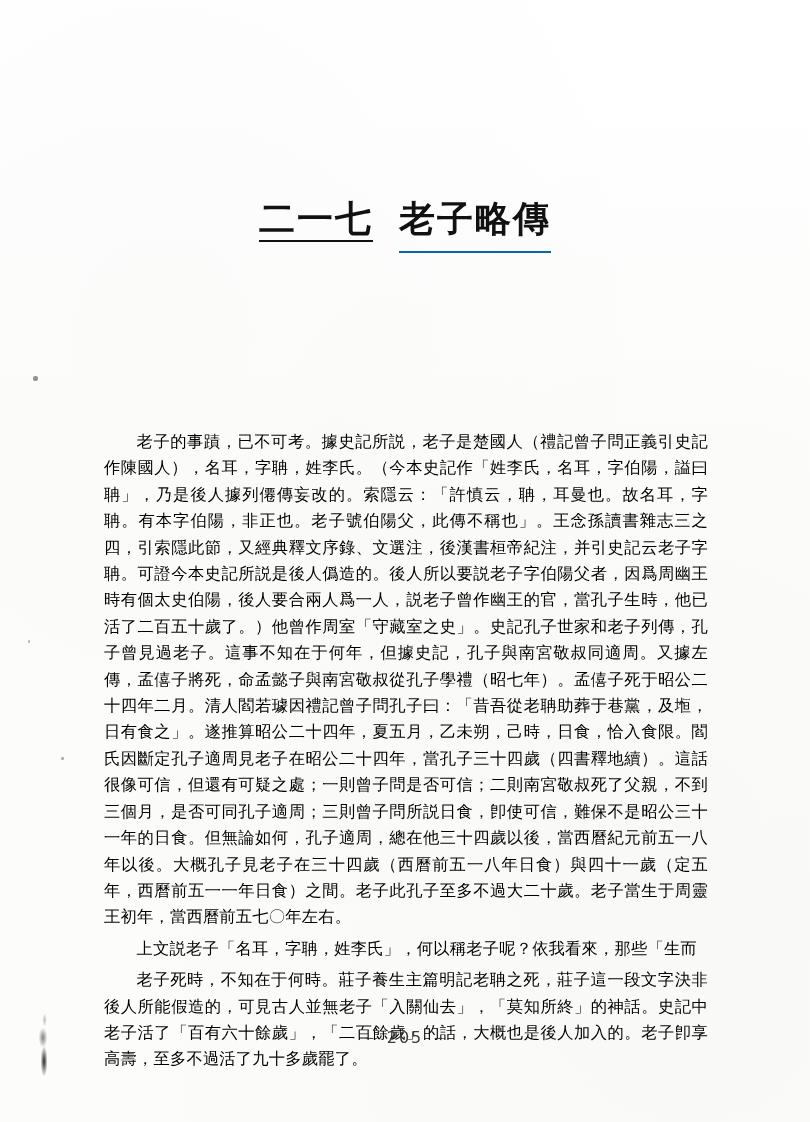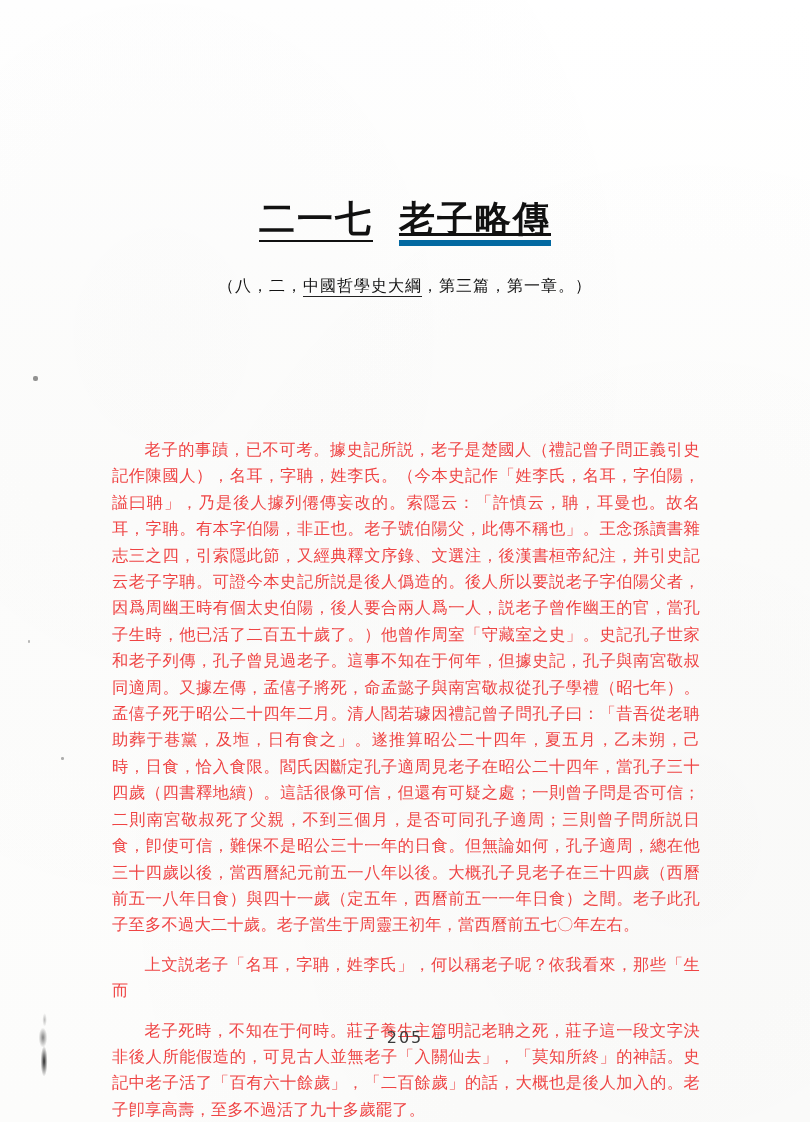--- a/index.html
+++ b/index.html
@@ -52,23 +52,22 @@
     letter-spacing: 2px;
     color: #111;
     line-height: 1.25;
   }
   .doc-title .num {
     border-bottom: 2px solid #111;
     padding-bottom: 1px;
     margin-right: 26px;
   }
   .doc-title .name {
-    border-bottom: 6px solid #0369a1;
-    padding-bottom: 1px;
-    text-decoration: underline;
+    border-bottom: 2px solid #0369a1;
+    padding-bottom: 12px;
   }
 
   
   .subtitle-block {
     position: absolute;
     left: 0;
     top: 276px;
     width: 810px;
     text-align: center;
     font-size: 16px;
@@ -101,25 +100,25 @@
   
   .body-block {
     position: absolute;
     left: 99px;
     top: 424px;
     width: 614px;
   }
   .para {
     font-size: 16.3px;
     line-height: 26.4px;
-    color: #ef4444;
+    color: #000000;
     text-align: justify;
     text-justify: inter-character;
     letter-spacing: 0.2px;
-    margin: 13px;
+    margin: 5px;
     text-indent: 2em;
   }
   .para + .para { margin-top: 0; }
 
   
   .folio {
     position: absolute;
     left: 0;
     top: 1028px;
     width: 810px;
@@ -157,21 +156,20 @@
 
 <div class="page">
   <div class="paper-tone"></div>
 
   <div class="content">
 
     <div class="title-block">
       <div class="doc-title"><span class="num">二一七</span><span class="name">老子略傳</span></div>
     </div>
 
-    <div class="subtitle-block"><span>（八，二，</span><span class="srcname">中國哲學史大綱</span><span>，第三篇，第一章。）</span></div>
 
 
     <div class="body-block">
       <p class="para">老子的事蹟，已不可考。據史記所説，老子是楚國人（禮記曾子問正義引史記作陳國人），名耳，字聃，姓李氏。（今本史記作「姓李氏，名耳，字伯陽，謚曰聃」，乃是後人據列僊傳妄改的。索隱云：「許慎云，聃，耳曼也。故名耳，字聃。有本字伯陽，非正也。老子號伯陽父，此傳不稱也」。王念孫讀書雜志三之四，引索隱此節，又經典釋文序錄、文選注，後漢書桓帝紀注，并引史記云老子字聃。可證今本史記所説是後人僞造的。後人所以要説老子字伯陽父者，因爲周幽王時有個太史伯陽，後人要合兩人爲一人，説老子曾作幽王的官，當孔子生時，他已活了二百五十歲了。）他曾作周室「守藏室之史」。史記孔子世家和老子列傳，孔子曾見過老子。這事不知在于何年，但據史記，孔子與南宮敬叔同適周。又據左傳，孟僖子將死，命孟懿子與南宮敬叔從孔子學禮（昭七年）。孟僖子死于昭公二十四年二月。清人閻若璩因禮記曾子問孔子曰：「昔吾從老聃助葬于巷黨，及堩，日有食之」。遂推算昭公二十四年，夏五月，乙未朔，己時，日食，恰入食限。閻氏因斷定孔子適周見老子在昭公二十四年，當孔子三十四歲（四書釋地續）。這話很像可信，但還有可疑之處；一則曾子問是否可信；二則南宮敬叔死了父親，不到三個月，是否可同孔子適周；三則曾子問所説日食，卽使可信，難保不是昭公三十一年的日食。但無論如何，孔子適周，總在他三十四歲以後，當西曆紀元前五一八年以後。大概孔子見老子在三十四歲（西曆前五一八年日食）與四十一歲（定五年，西曆前五一一年日食）之間。老子此孔子至多不過大二十歲。老子當生于周靈王初年，當西曆前五七〇年左右。</p>
       <p class="para">上文説老子「名耳，字聃，姓李氏」，何以稱老子呢？依我看來，那些「生而</p>
       <p class="para">老子死時，不知在于何時。莊子養生主篇明記老聃之死，莊子這一段文字決非後人所能假造的，可見古人並無老子「入關仙去」，「莫知所終」的神話。史記中老子活了「百有六十餘歲」，「二百餘歲」的話，大概也是後人加入的。老子卽享高壽，至多不過活了九十多歲罷了。</p>
     </div>
 
     <div class="folio">－ 205 －</div>
 

